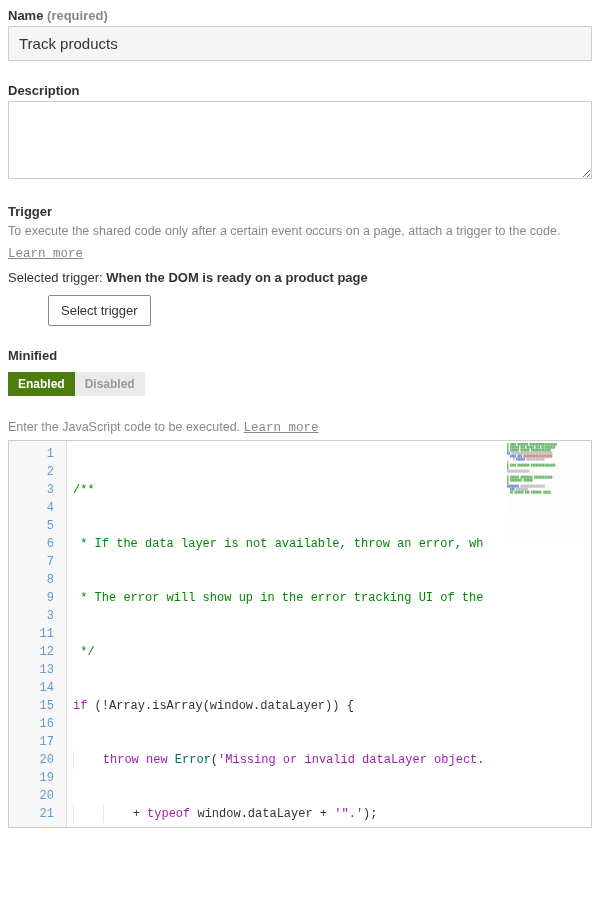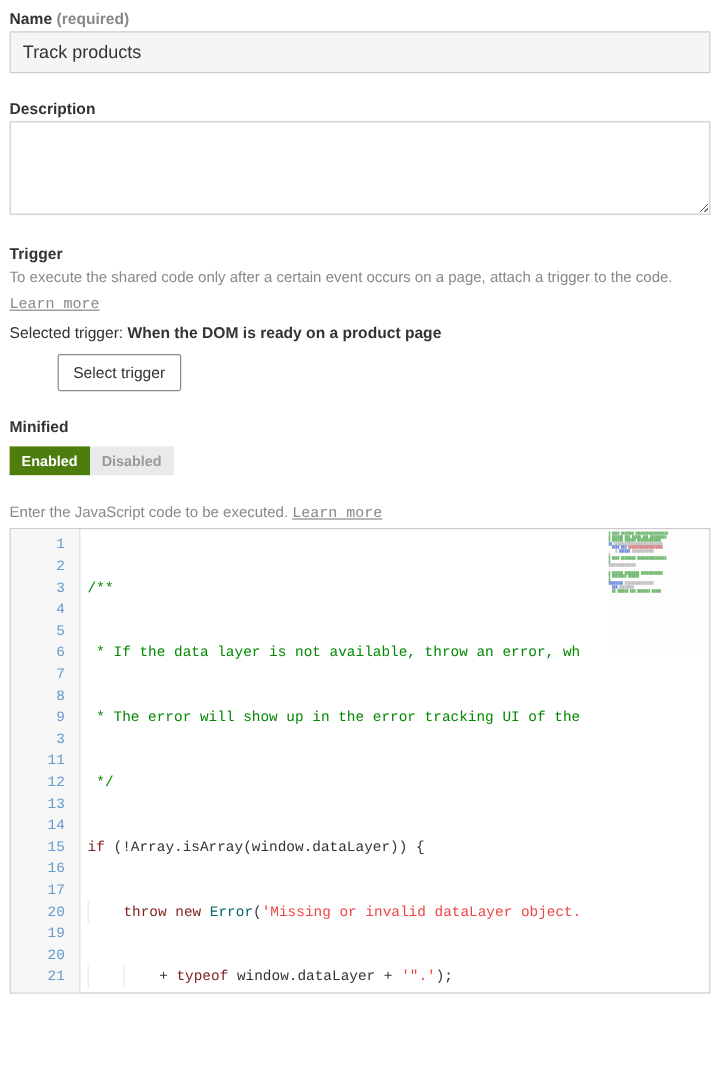--- a/index.html
+++ b/index.html
@@ -16,22 +16,22 @@
 .btn { border: 1px solid #888; background: #fff; color: #333; padding: 7px 12px; font-size: 13px; cursor: pointer; border-radius: 2px; margin-left: 40px; }
 .toggle-group { display: inline-flex; margin-top: 6px; }
 .toggle { padding: 5px 10px; font-size: 12px; font-weight: 600; background: #eaeaea; color: #999; border: none; cursor: pointer; }
 .toggle.active { background: #4d7c0f; color: #fff; }
 .editor-container { border: 1px solid #ccc; position: relative; overflow: hidden; height: 388px; }
 .gutter { position: absolute; left: 0; top: 0; width: 58px; background: #f7f7f7; border-right: 1px solid #e0e0e0; height: 100%; padding-top: 4px; }
 .gutter div { text-align: right; padding-right: 12px; color: #6699cc; font-family: Consolas, "Courier New", monospace; font-size: 12px; line-height: 18px; height: 18px; }
 .code-area { position: absolute; left: 58px; top: 0; right: 0; bottom: 0; padding: 4px 6px; font-family: Consolas, "Courier New", monospace; font-size: 12px; line-height: 18px; white-space: pre; overflow: hidden; }
 .code-line { height: 18px; line-height: 18px; vertical-align: top; }
 .tok-comment { color: #008800; }
-.tok-keyword { color: #7f1d1d; }
-.tok-string { color: #ef4444; text-align: right; }
+.tok-keyword { color: #a21caf; }
+.tok-string { color: #a21caf; text-align: right; }
 .tok-type { color: #006666; }
 .indent-guide { display: inline-block; border-left: 1px solid #e8e8e8; height: 18px; vertical-align: top; }
 .minimap { position: absolute; right: 2px; top: 2px; width: 82px; height: 100px; background: #fdfdfd; font-size: 2px; line-height: 2px; opacity: 0.7; overflow: hidden; pointer-events: none; }
 .minimap pre { font-family: monospace; font-size: 2.5px; line-height: 3px; color: #aaa; transform-origin: top left; white-space: pre; }
 .mm-g { color: #3a9d3a; } .mm-b { color: #4466cc; } .mm-r { color: #cc5555; }
 </style>
 </head>
 <body>
 
 <div class="section">

